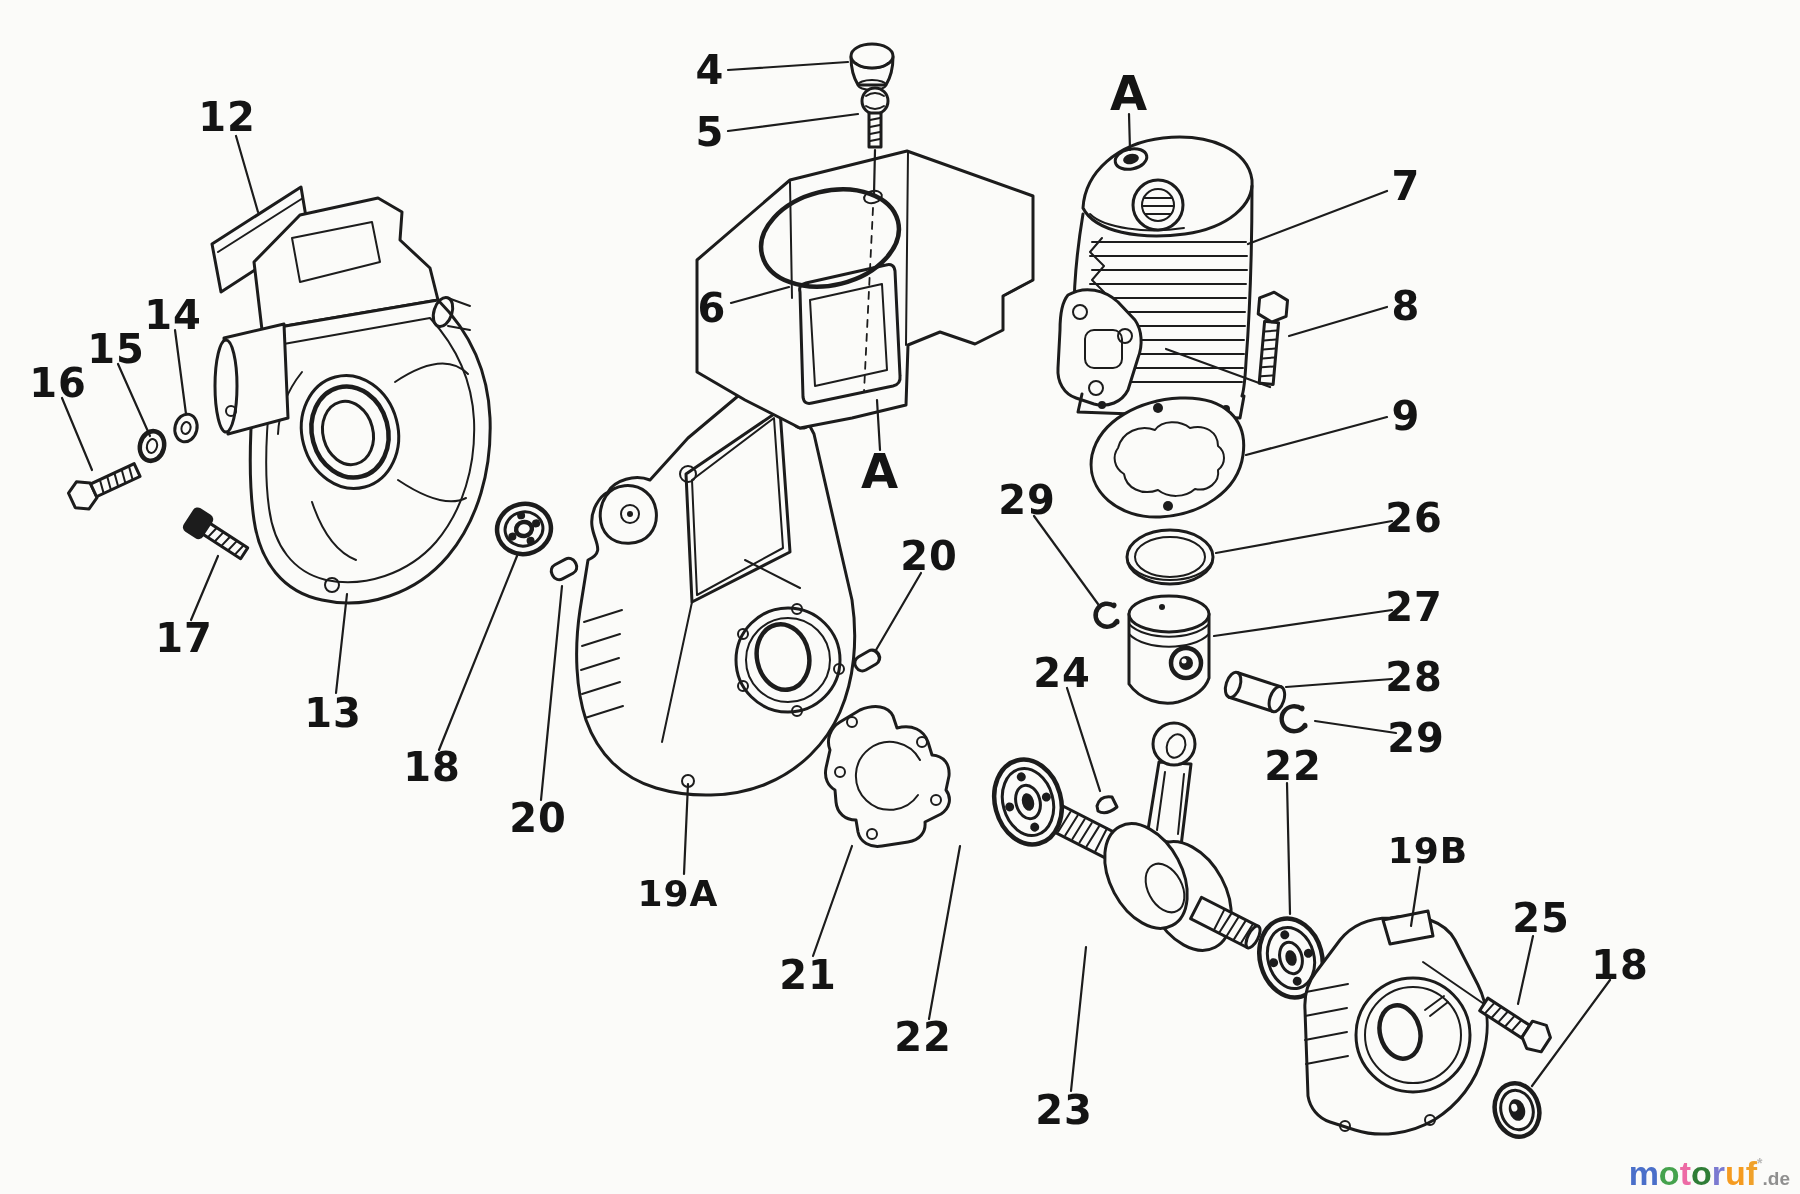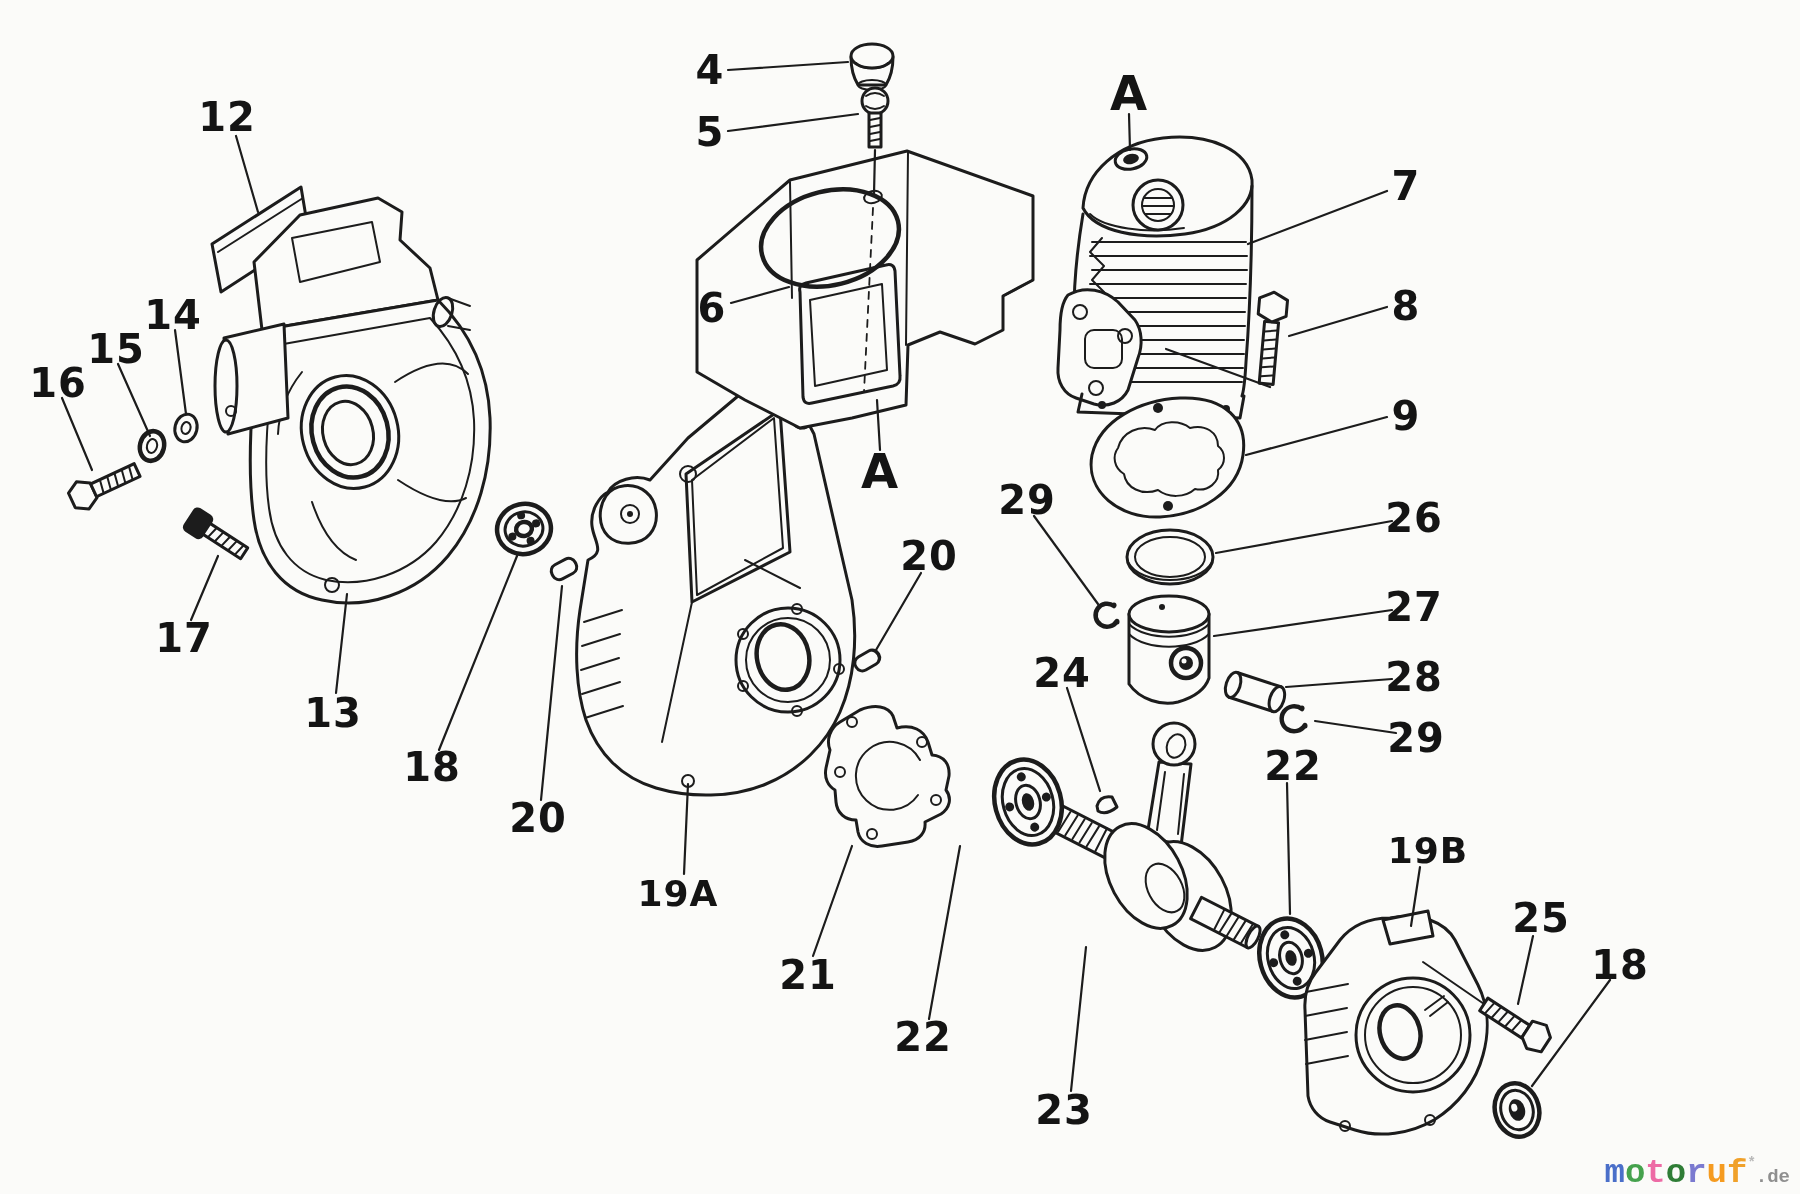--- a/index.html
+++ b/index.html
@@ -9,21 +9,21 @@
   .ln{stroke:#1c1c1c;fill:none;stroke-width:3;stroke-linecap:round;stroke-linejoin:round;}
   .fw{fill:#fbfbf9;}
   .fd{fill:#1c1c1c;}
   .thn{stroke-width:2;}
   .thk{stroke-width:4.5;}
   .leader{stroke:#1c1c1c;stroke-width:2.2;fill:none;stroke-linecap:round;}
   .dash{stroke-dasharray:7 7;stroke-width:1.8;}
   .callout{font-family:"DejaVu Sans", sans-serif;font-size:40px;font-weight:700;fill:#141414;letter-spacing:1px;}
   .callout.small{font-size:36px;}
   .callout.big{font-size:48px;font-weight:800;}
-  .watermark{position:absolute;right:10px;bottom:4px;font-family:Liberation Mono, monospace;
+  .watermark{position:absolute;right:10px;bottom:4px;font-family:Liberation Sans, sans-serif;
              font-weight:700;font-size:34px;line-height:1;white-space:nowrap;}
   .watermark .letters span{display:inline-block;}
   .watermark .mark{font-size:14px;color:#b9b9b9;vertical-align:top;}
   .watermark .suffix{font-size:19px;color:#8f8f8f;font-weight:700;}
 </style>
 </head>
 <body>
 
 <div class="stage">
 <svg class="diagram" viewBox="0 0 1800 1194" width="1800" height="1194">

